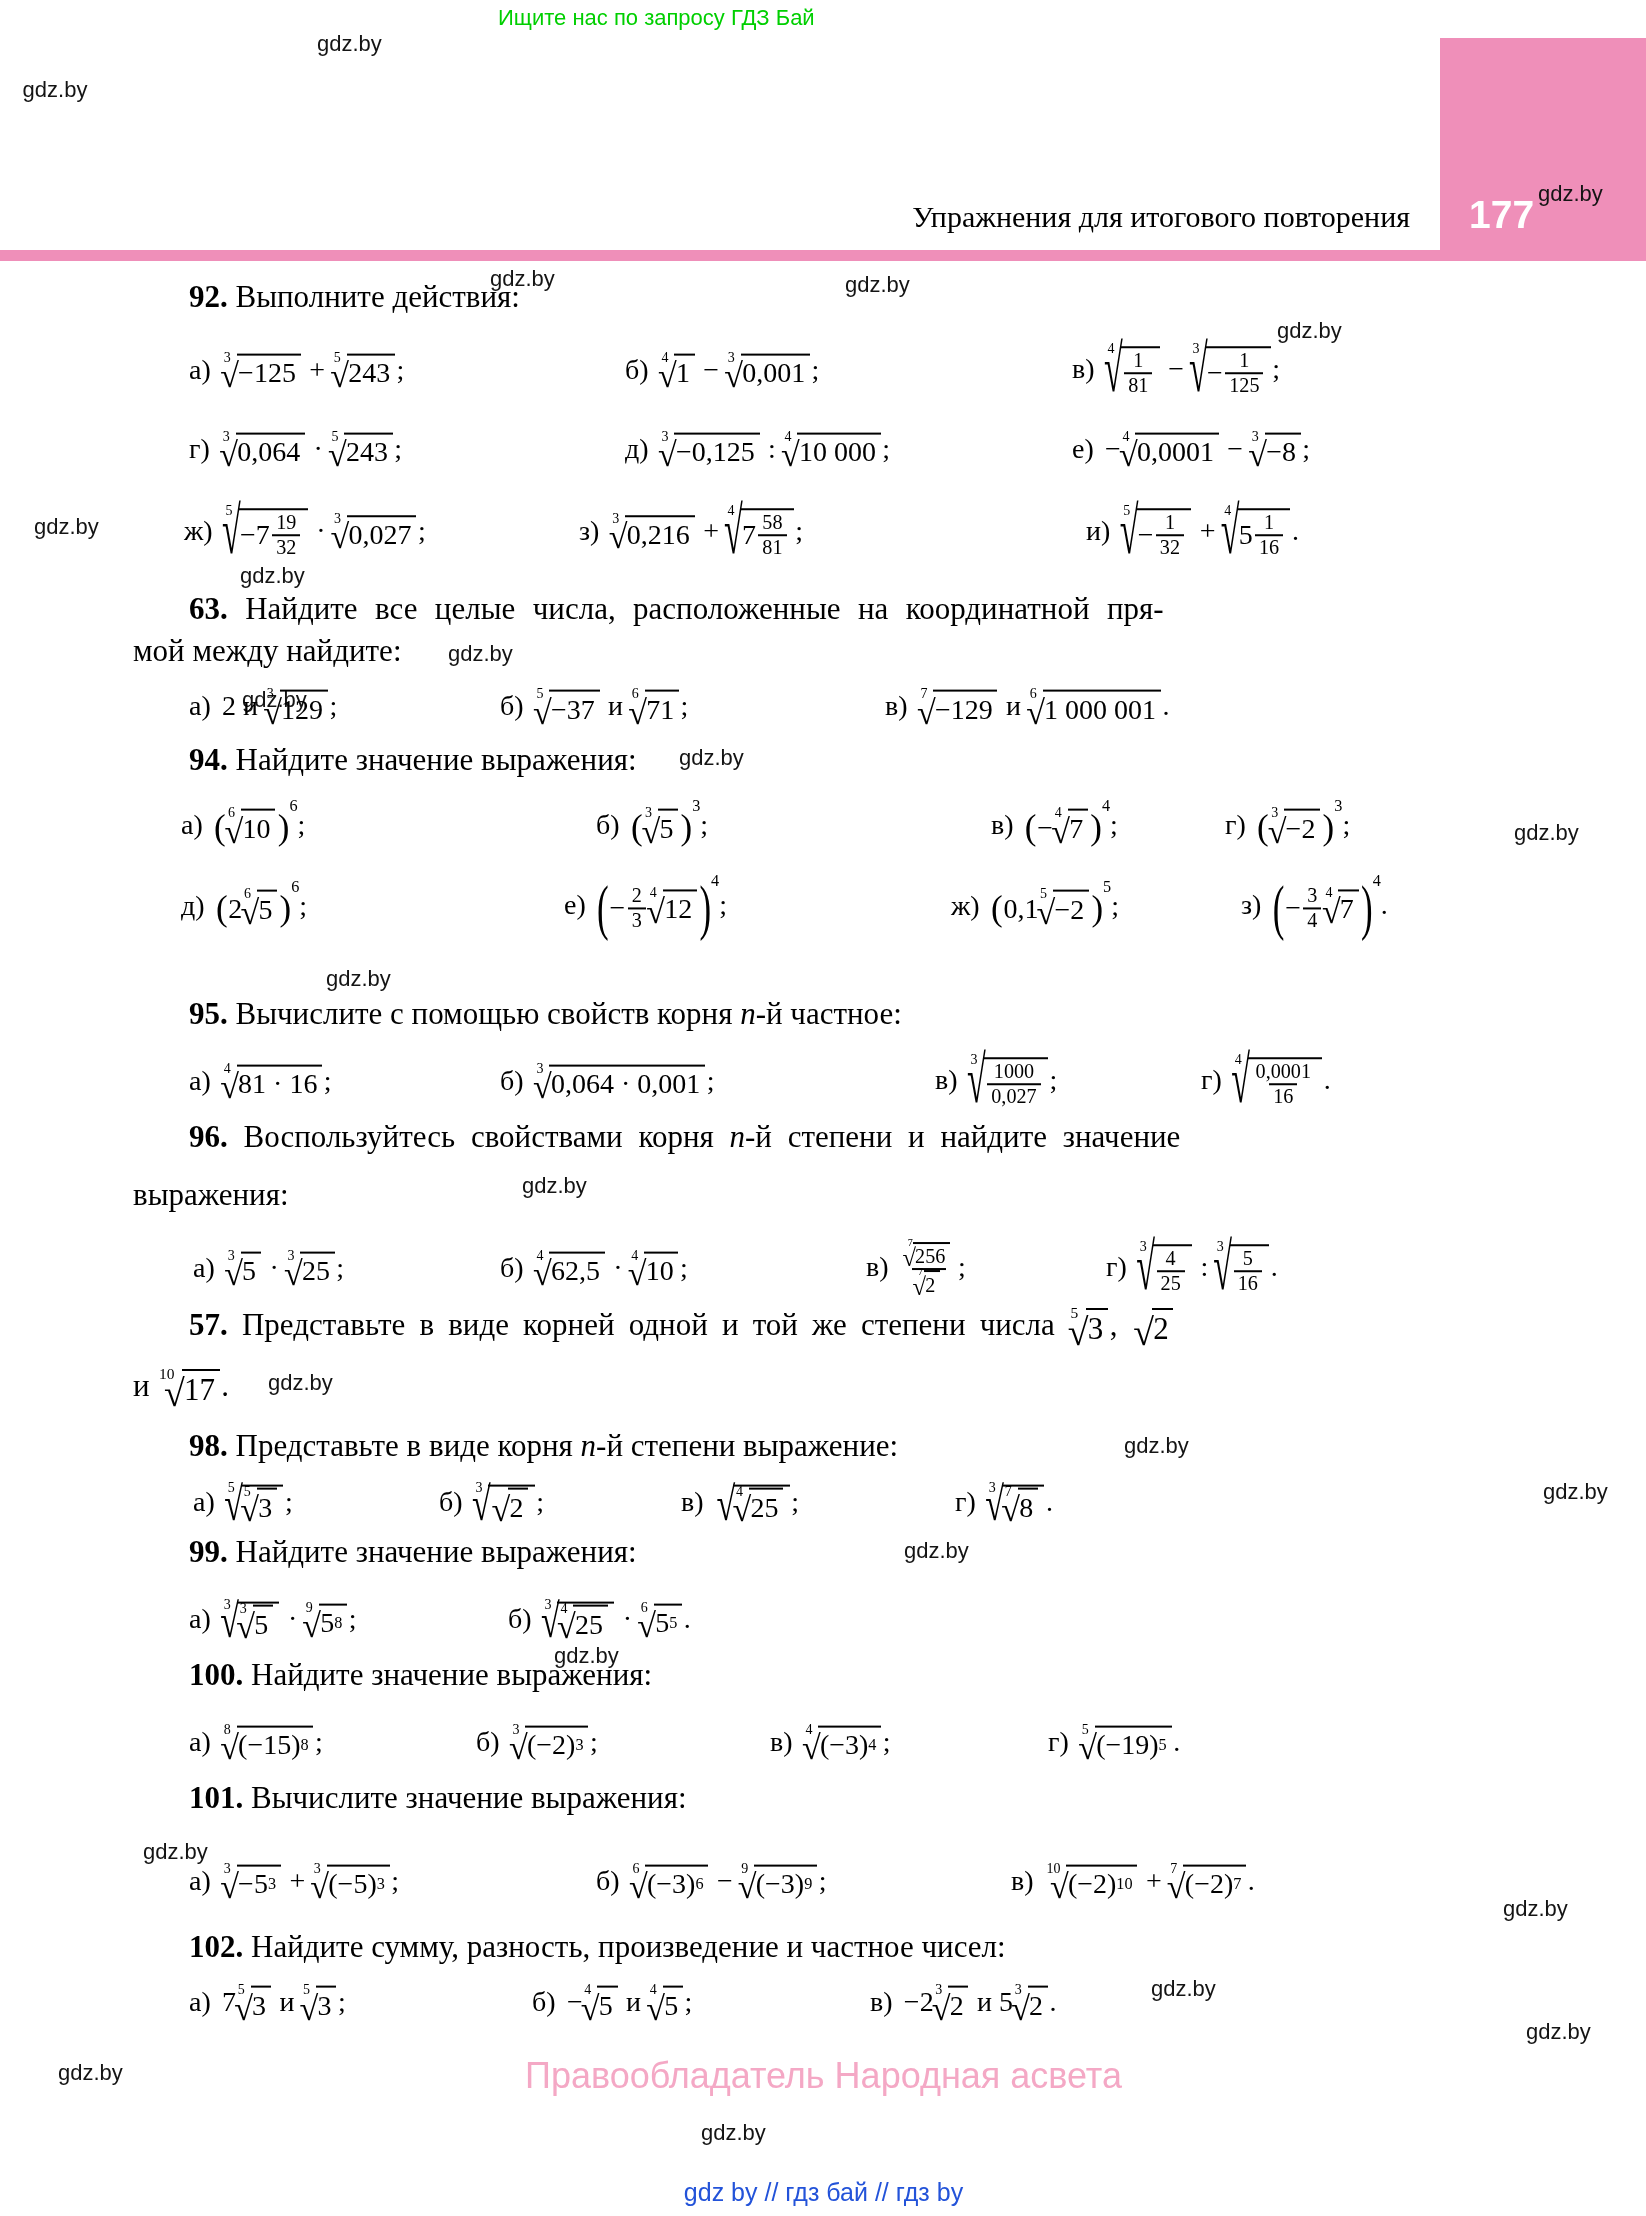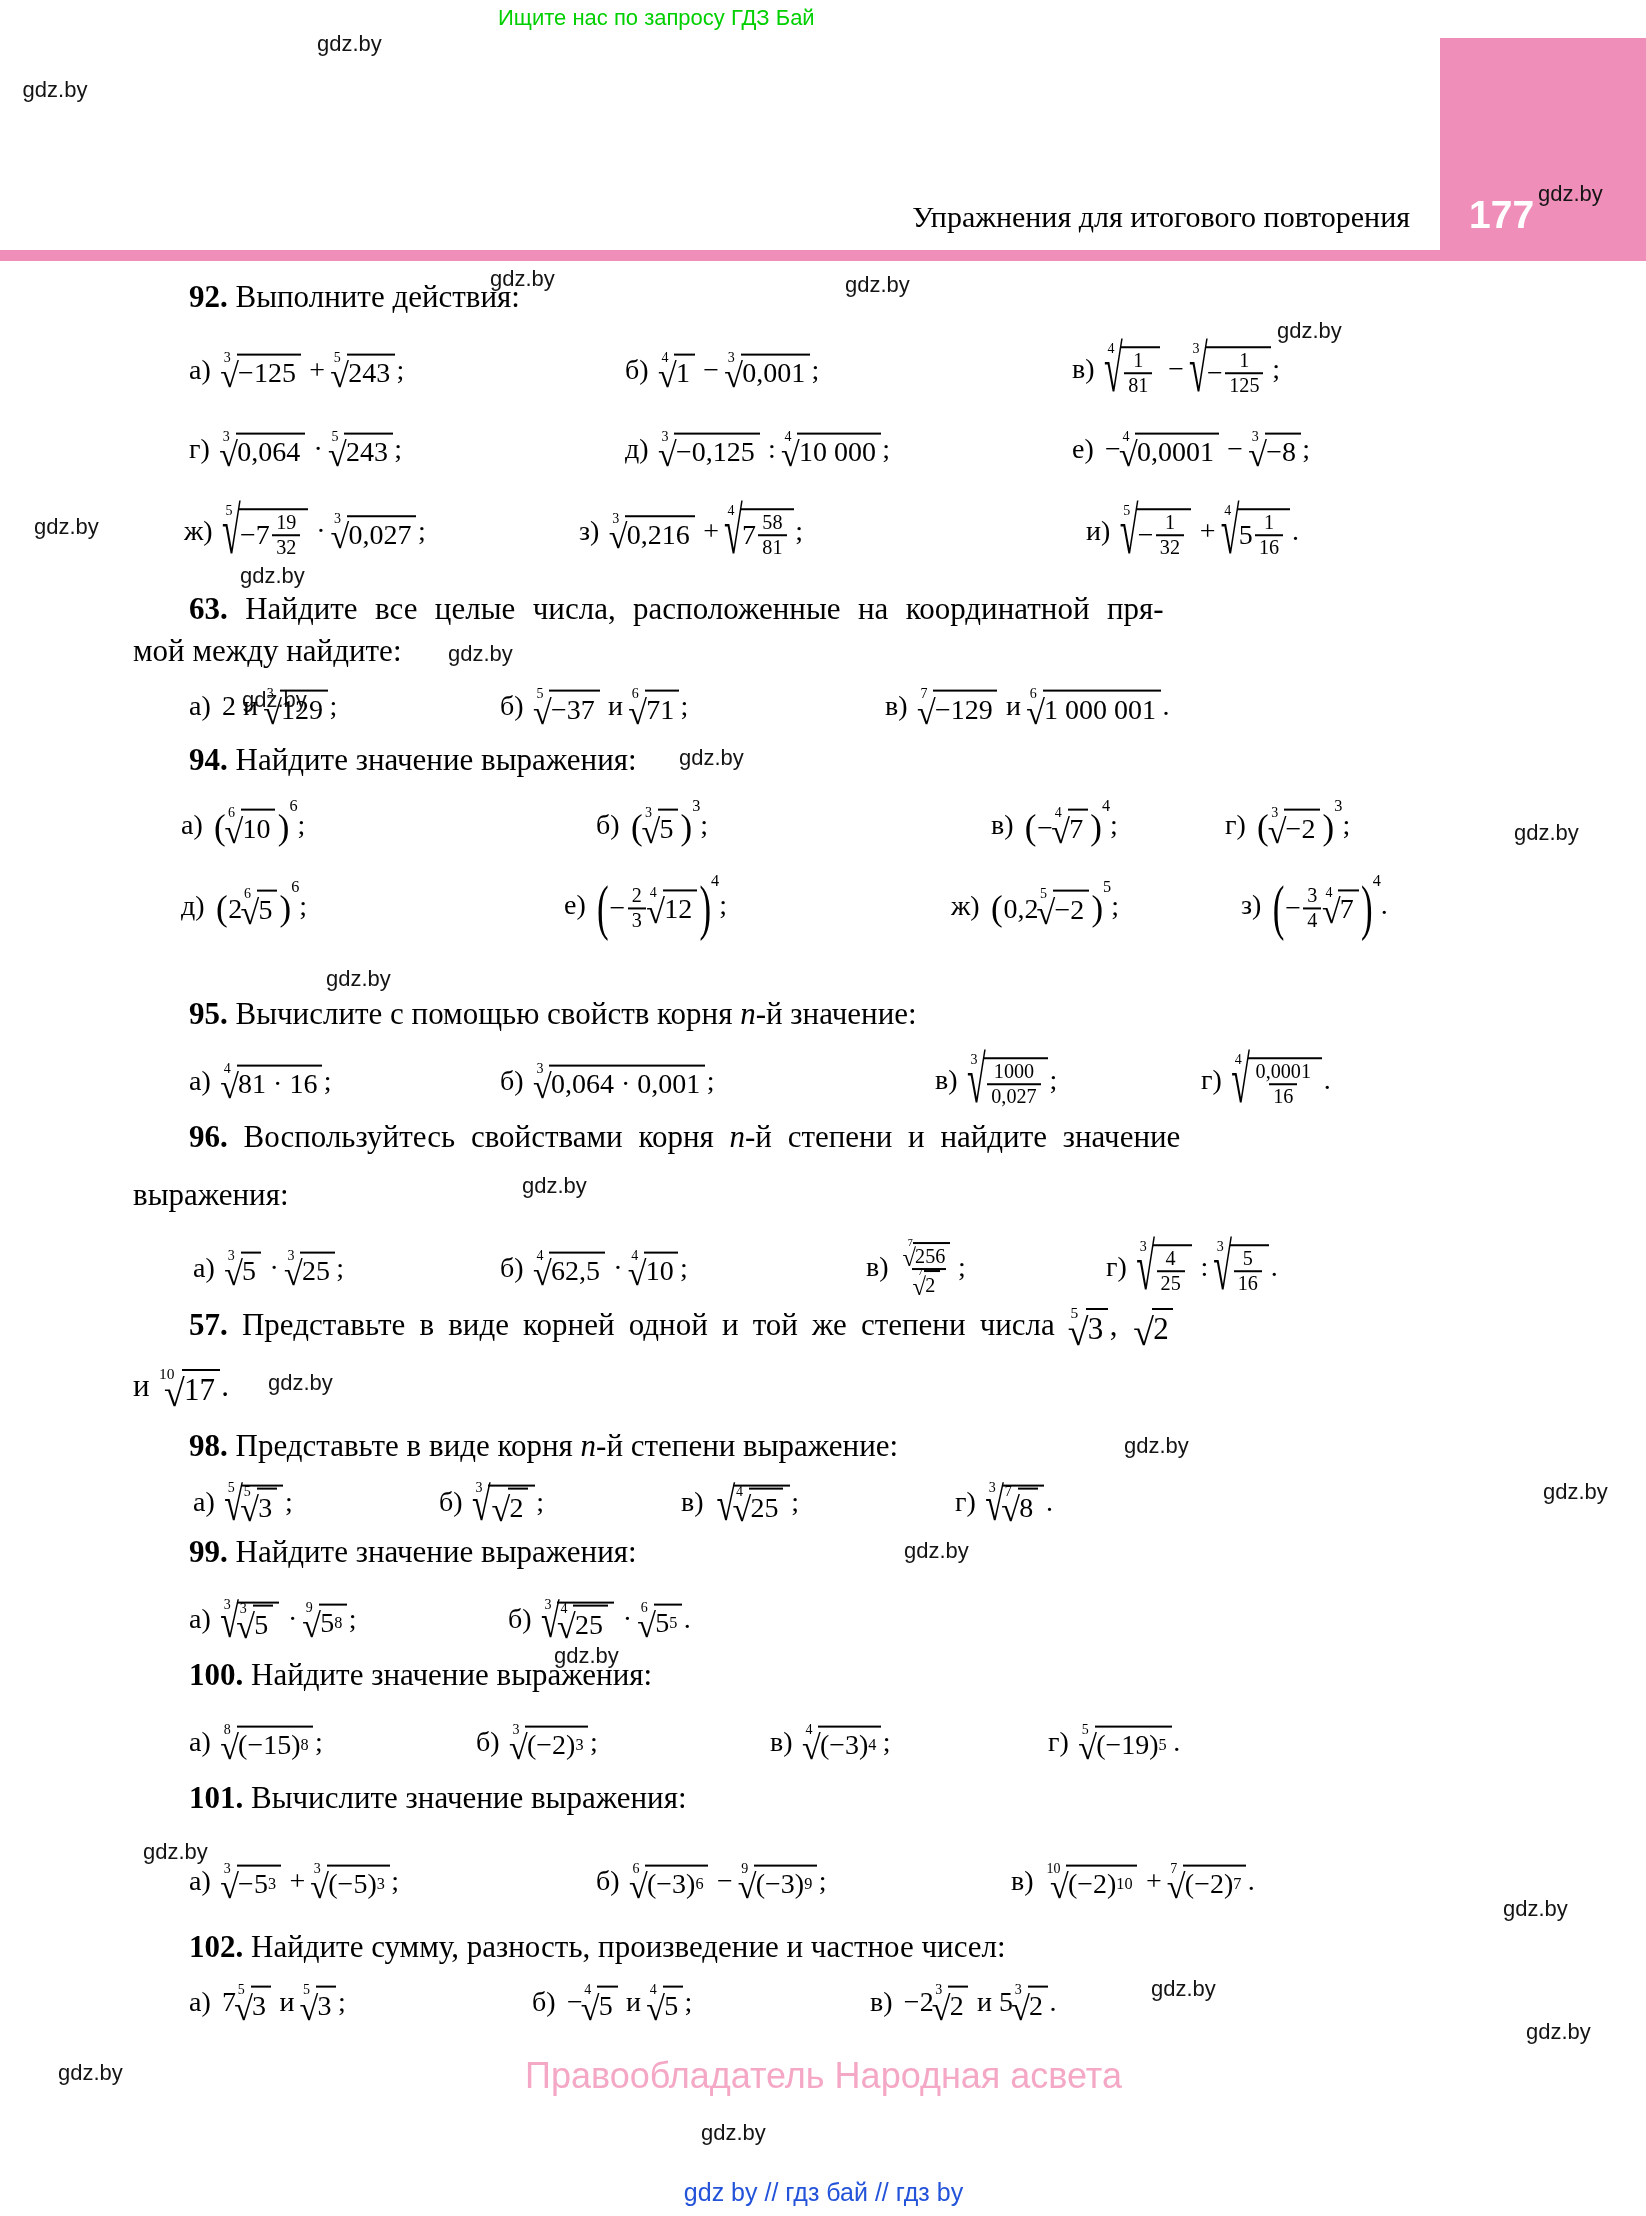--- a/index.html
+++ b/index.html
@@ -456,21 +456,21 @@
                   <span class="tx">12</span>
                 </span>
               </span>
             </span>
             <span class="pr">)</span>
             <sup class="psup">4</sup>
           </span><span class="tx">;</span></div>
         <div class="it it3"><span class="lbl">ж)</span><span class="par">
             <span class="pl">(</span>
             <span class="pbody">
-              <span class="tx">0,2</span>
+              <span class="tx">0,1</span>
               <span class="rad">
                 <span class="ridx">5</span>
                 <span class="rsign">√</span>
                 <span class="rbody">
                   <span class="tx">−2</span>
                 </span>
               </span>
             </span>
             <span class="pr">)</span>
             <sup class="psup">5</sup>
@@ -490,21 +490,21 @@
                   <span class="tx">7</span>
                 </span>
               </span>
             </span>
             <span class="pr">)</span>
             <sup class="psup">4</sup>
           </span><span class="tx">.</span></div>
       </div>
     </section>
     <section class="ex" id="ex95">
-      <div class="hline hl1"><span class="tb">95. </span><span class="tx">Вычислите с помощью свойств корня </span><span class="ti">n</span><span class="tx">-й значение:</span></div>
+      <div class="hline hl1"><span class="tb">95. </span><span class="tx">Вычислите с помощью свойств корня </span><span class="ti">n</span><span class="tx">-й частное:</span></div>
       <div class="row row1">
         <div class="it it1"><span class="lbl">а)</span><span class="rad">
             <span class="ridx">4</span>
             <span class="rsign">√</span>
             <span class="rbody">
               <span class="tx">81 · 16</span>
             </span>
           </span><span class="tx">;</span></div>
         <div class="it it2"><span class="lbl">б)</span><span class="rad">
             <span class="ridx">3</span>

